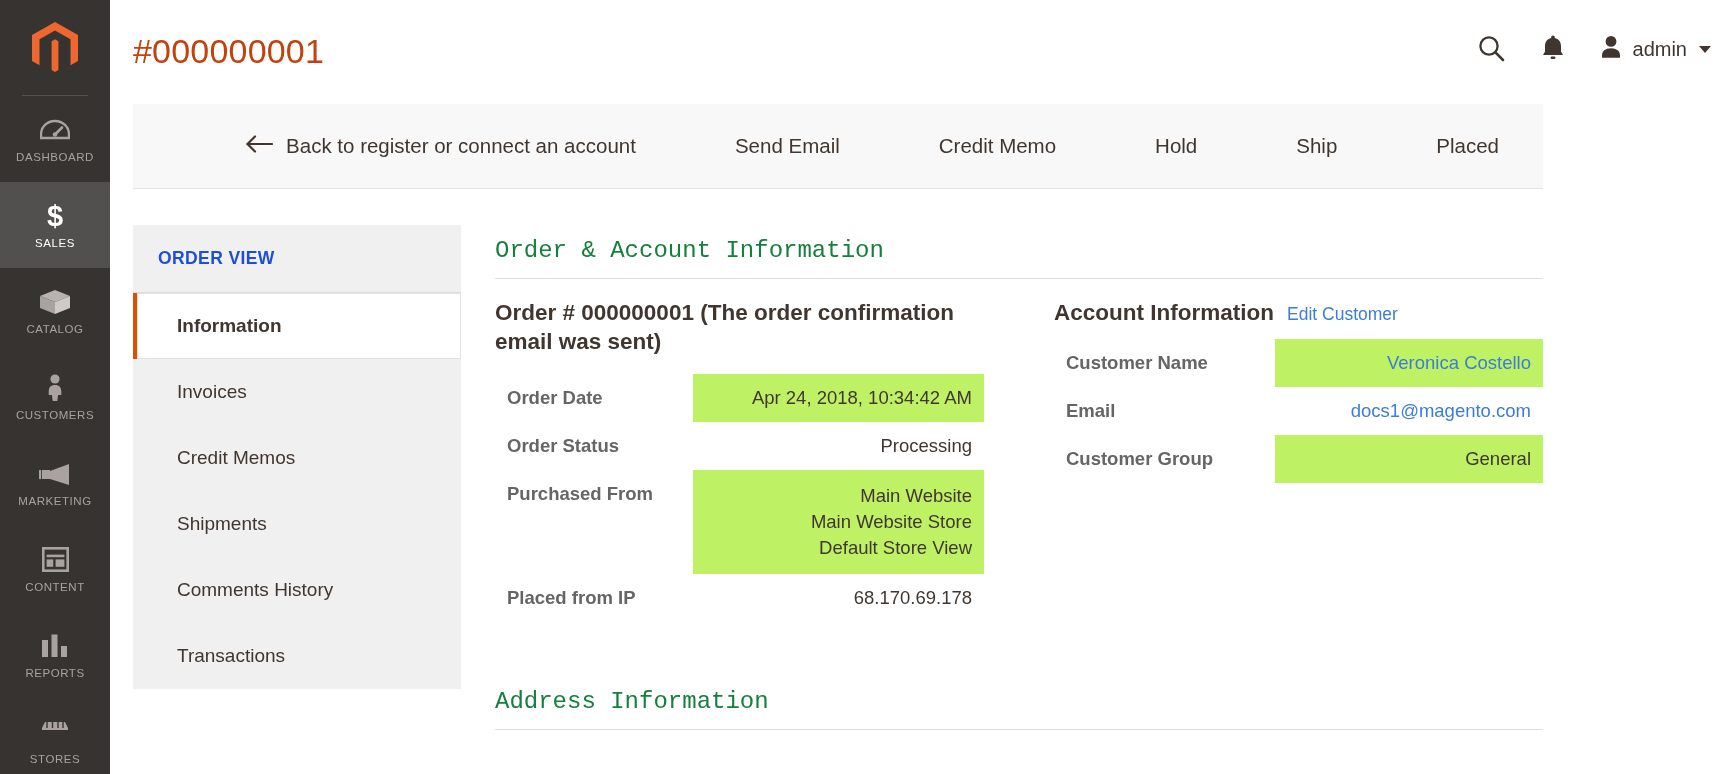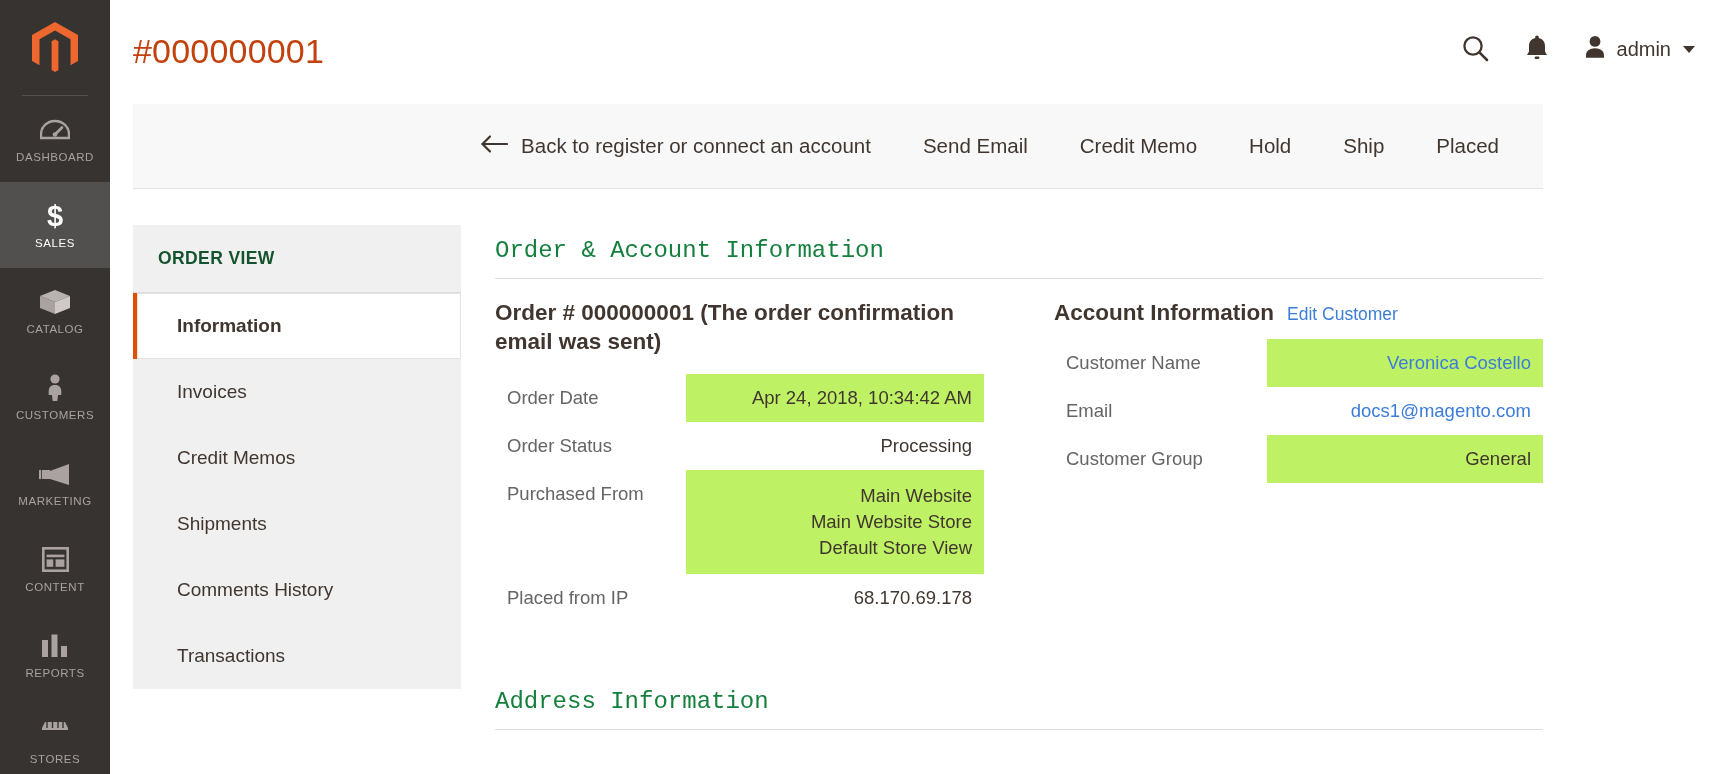--- a/index.html
+++ b/index.html
@@ -44,21 +44,21 @@
   #page-header {
     position:absolute; left:110px; top:0; right:0; height:104px;
     background:#ffffff;
   }
   #page-title {
     position:absolute; left:23px; top:31px;
     font-size:34px; font-weight:400; color:#c2410c; letter-spacing:.2px;
     line-height:1.2;
   }
   #header-actions {
-    position:absolute; right:22px; top:26px;
+    position:absolute; right:6px; top:26px;
     display:flex; align-items:center; gap:0px;
   }
   .hdr-btn {
     width:62px; height:46px; display:flex; align-items:center; justify-content:center;
     cursor:pointer; background:none; border:none;
   }
   #admin-menu {
     display:flex; align-items:center; gap:9px; cursor:pointer;
     padding:0 4px 0 14px; height:46px;
   }
@@ -67,38 +67,39 @@
     width:0;height:0;border-left:6px solid transparent;border-right:6px solid transparent;
     border-top:7px solid #41362f; margin-left:3px;
   }
 
   
   #page-actions {
     position:absolute; left:133px; top:104px; width:1410px; height:85px;
     background:#f8f8f8; border-bottom:1px solid #e3e3e3;
     display:flex; align-items:center; justify-content:flex-end;
     padding-right:18px;
+    gap:47px;
   }
   .act-btn {
     background:none; border:none; cursor:pointer;
     font-family:"Liberation Sans", sans-serif;
     font-size:20.5px; color:#41362f; padding:0 26px; line-height:1;
     white-space:nowrap;
   }
   #back-button { display:flex; align-items:center; gap:13px; margin-right:auto; margin-left:327px;}
   .back-arrow { display:block; }
 
   
   #order-view-panel {
     position:absolute; left:133px; top:225px; width:328px;
   }
   #order-view-title {
     height:68px; background:#f0f0f0; border-bottom:1px solid #dcdcdc;
     display:flex; align-items:center; padding-left:25px;
-    font-size:17.5px; font-weight:700; color:#14532d; letter-spacing:.4px;
+    font-size:17.5px; font-weight:700; color:#1d4ed8; letter-spacing:.4px;
   }
   #order-view-tabs { background:#f0f0f0; }
   .ov-tab {
     height:66px; display:flex; align-items:center; padding-left:40px;
     font-size:19px; color:#41362f; cursor:pointer;
     border-left:4px solid transparent;
   }
   .ov-tab.active {
     background:#ffffff; border-left-color:#e04f00; font-weight:700;
     box-shadow:0 0 0 1px #e3e3e3 inset;
@@ -122,21 +123,21 @@
     line-height:1.28; margin-bottom:17px;
   }
   .block-title-row { display:flex; align-items:baseline; gap:13px; margin-bottom:11px; }
   .edit-link {
     font-size:17.5px; color:#3b7dd8; text-decoration:none; cursor:pointer;
   }
 
   table.kv { width:100%; border-collapse:collapse; }
   table.kv tr.odd td { background:#bef264; }
   table.kv th {
-    text-align:left; font-weight:400; font-size:18.5px; color:#666464;
+    text-align:left; font-weight:700; font-size:18.5px; color:#666464;
     padding:13px 0 13px 12px; vertical-align:top; white-space:nowrap;
   }
   table.kv td {
     text-align:right; font-size:18.5px; color:#41362f;
     padding:13px 12px 13px 0; vertical-align:top;
   }
   table.kv td .multi { display:block; line-height:1.42; }
   table.kv td a { color:#3b7dd8; text-decoration:none; }
 
   #address-section { margin-top:54px; }

